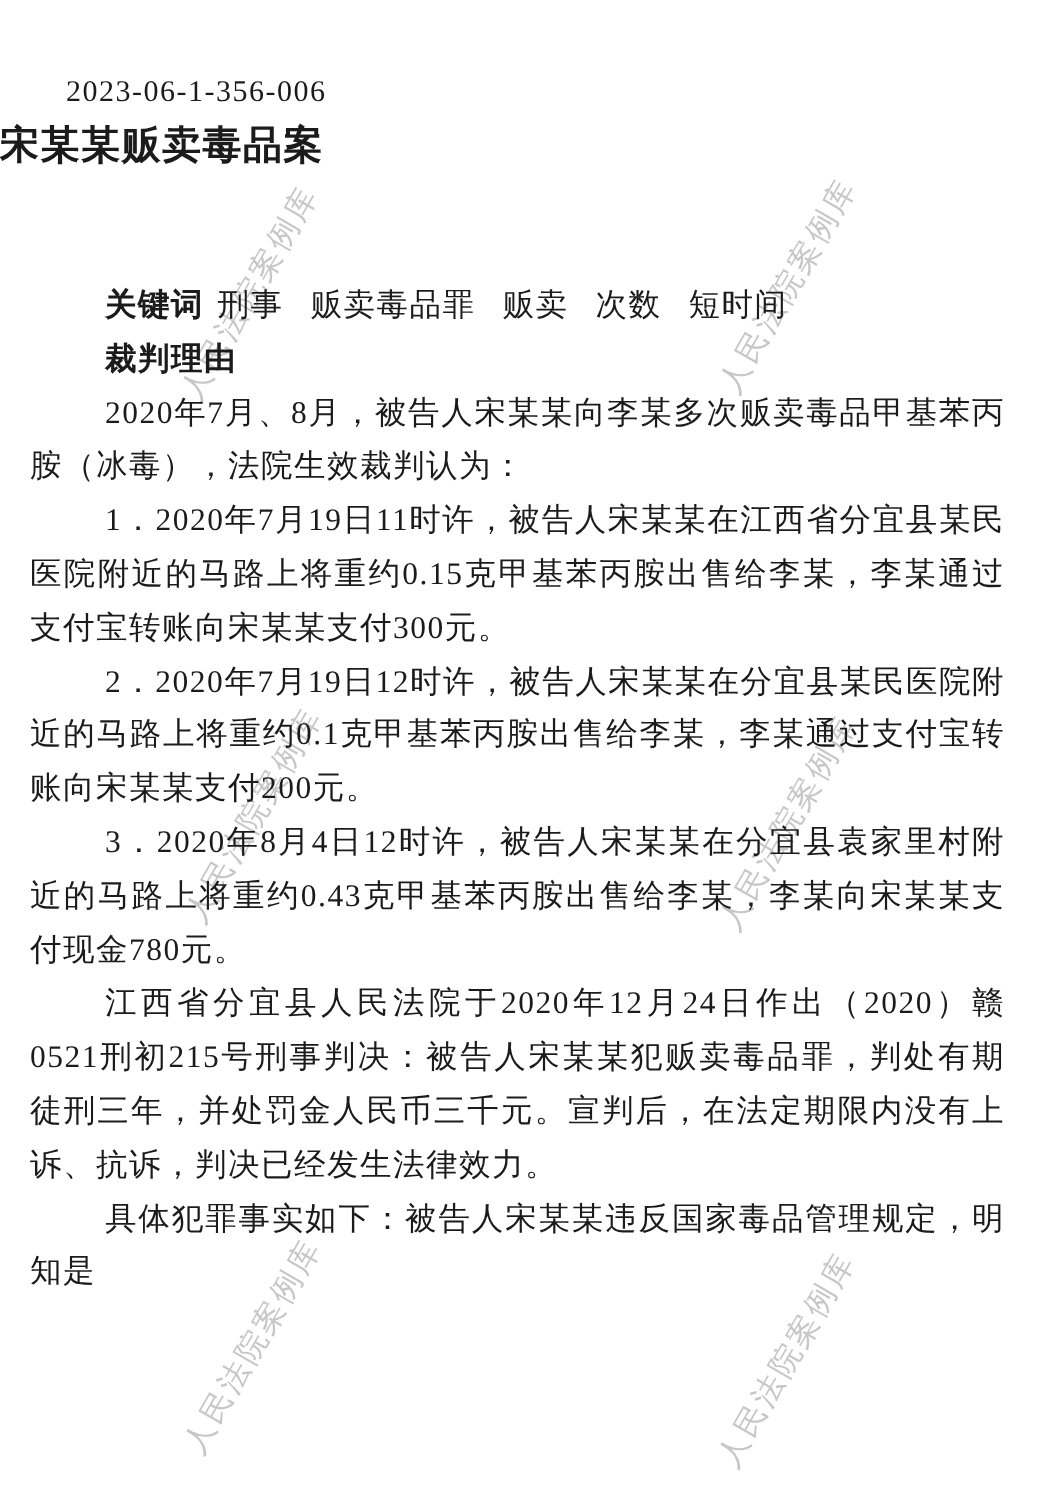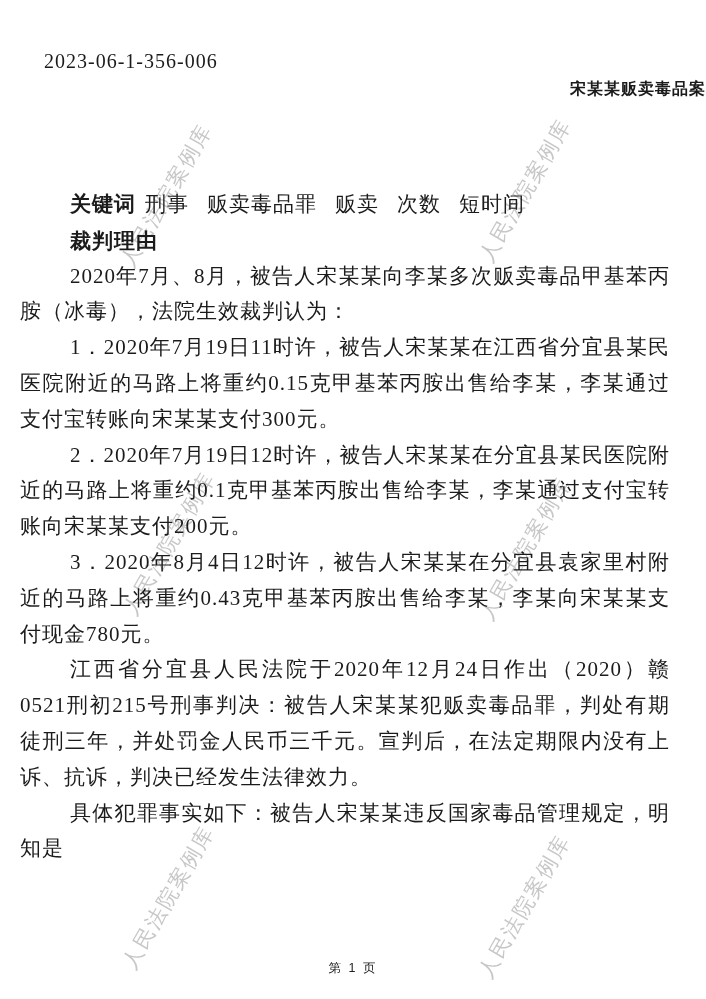--- a/index.html
+++ b/index.html
@@ -25,23 +25,23 @@
     pointer-events:none;
     user-select:none;
   }
 
   .docnum{
     position:absolute;left:44px;top:50px;
     font-size:20px;letter-spacing:1px;
   }
   .title{
     position:absolute;left:0;top:79px;width:706px;
-    margin:0;text-align:right;
+    margin:0;text-align:left;
     font-family:"Liberation Sans","DejaVu Sans",sans-serif;
-    font-size:16px;font-weight:bold;letter-spacing:1px;
+    font-size:26px;font-weight:bold;letter-spacing:1px;
   }
   .subtitle{
     position:absolute;left:0;top:119px;width:706px;
     text-align:center;
     font-size:20px;font-weight:bold;letter-spacing:0.5px;
   }
 
   .content{
     position:absolute;left:20px;top:186px;width:650px;
     font-size:21px;line-height:35.8px;letter-spacing:1px;
@@ -99,15 +99,14 @@
     <p>1．2020年7月19日11时许，被告人宋某某在江西省分宜县某民医院附近的马路上将重约0.15克甲基苯丙胺出售给李某，李某通过支付宝转账向宋某某支付300元。</p>
     <p>2．2020年7月19日12时许，被告人宋某某在分宜县某民医院附近的马路上将重约0.1克甲基苯丙胺出售给李某，李某通过支付宝转账向宋某某支付200元。</p>
     <p>3．2020年8月4日12时许，被告人宋某某在分宜县袁家里村附近的马路上将重约0.43克甲基苯丙胺出售给李某，李某向宋某某支付现金780元。</p>
     <p>江西省分宜县人民法院于2020年12月24日作出（2020）赣0521刑初215号刑事判决：被告人宋某某犯贩卖毒品罪，判处有期徒刑三年，并处罚金人民币三千元。宣判后，在法定期限内没有上诉、抗诉，判决已经发生法律效力。</p>
 
 
     <p>具体犯罪事实如下：被告人宋某某违反国家毒品管理规定，明知是</p>
 
   </div>
 
-  <div class="footer">第 1 页</div>
 
 </div>
 
 </body></html>

